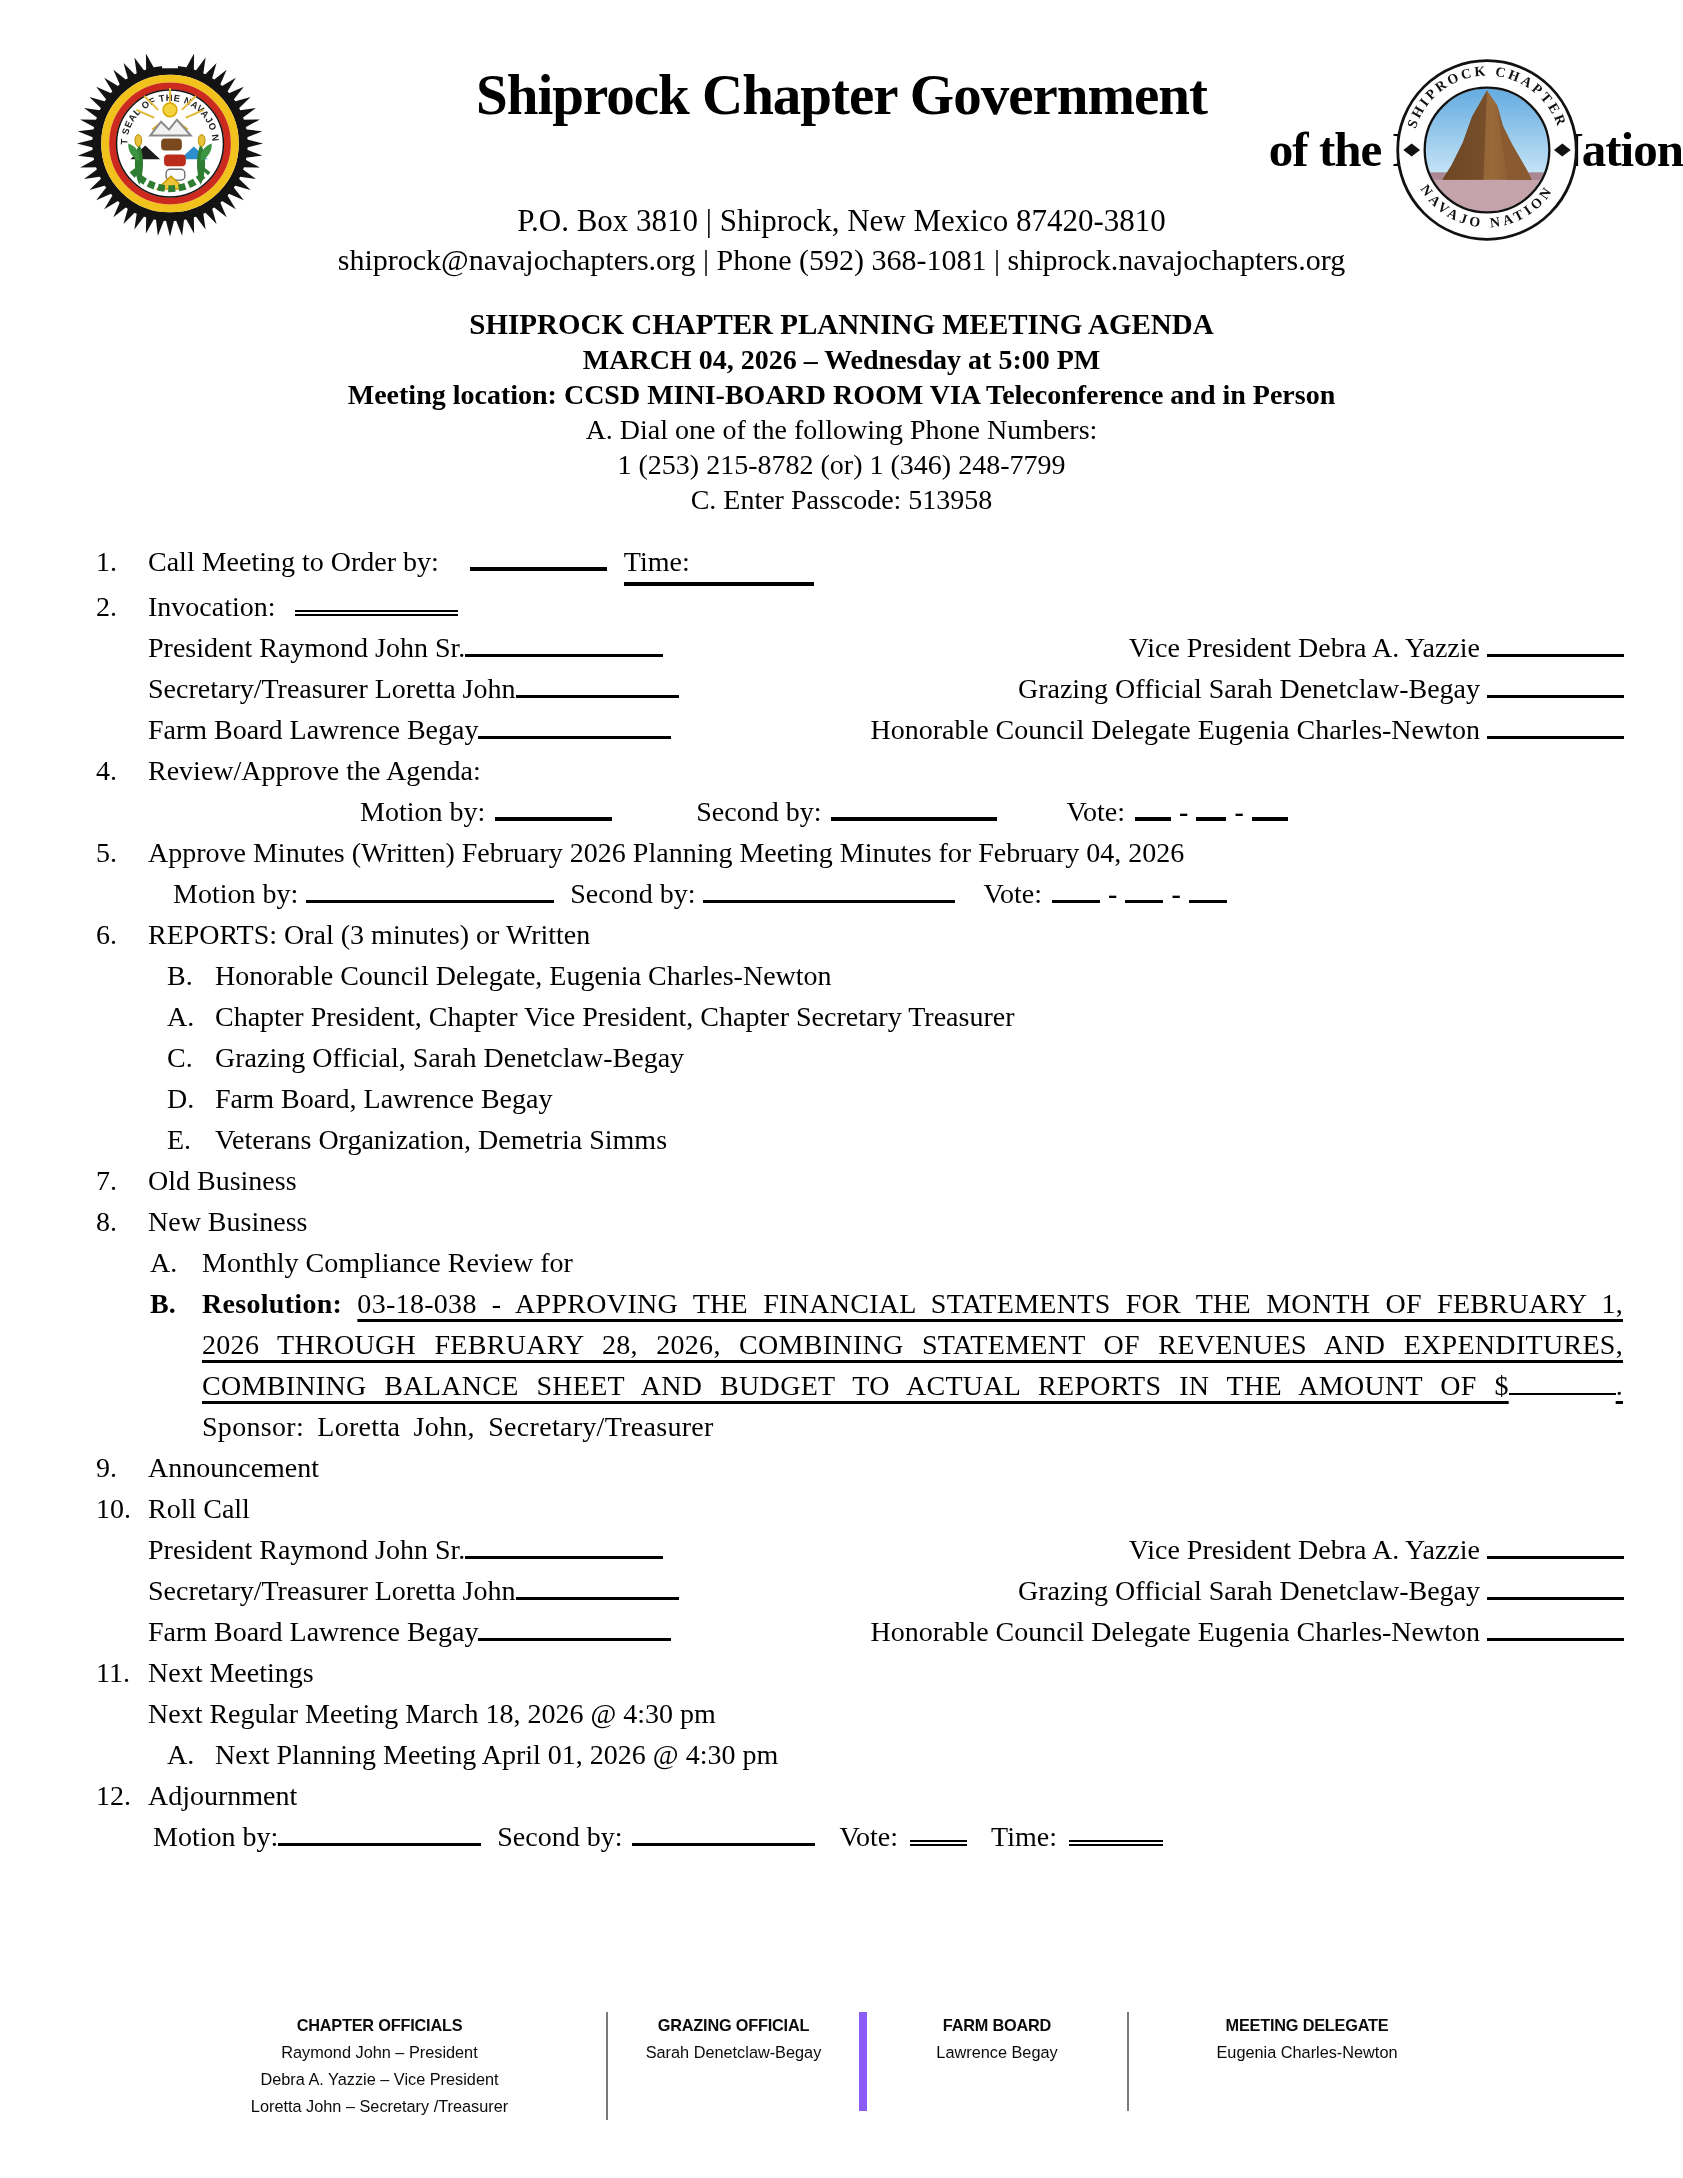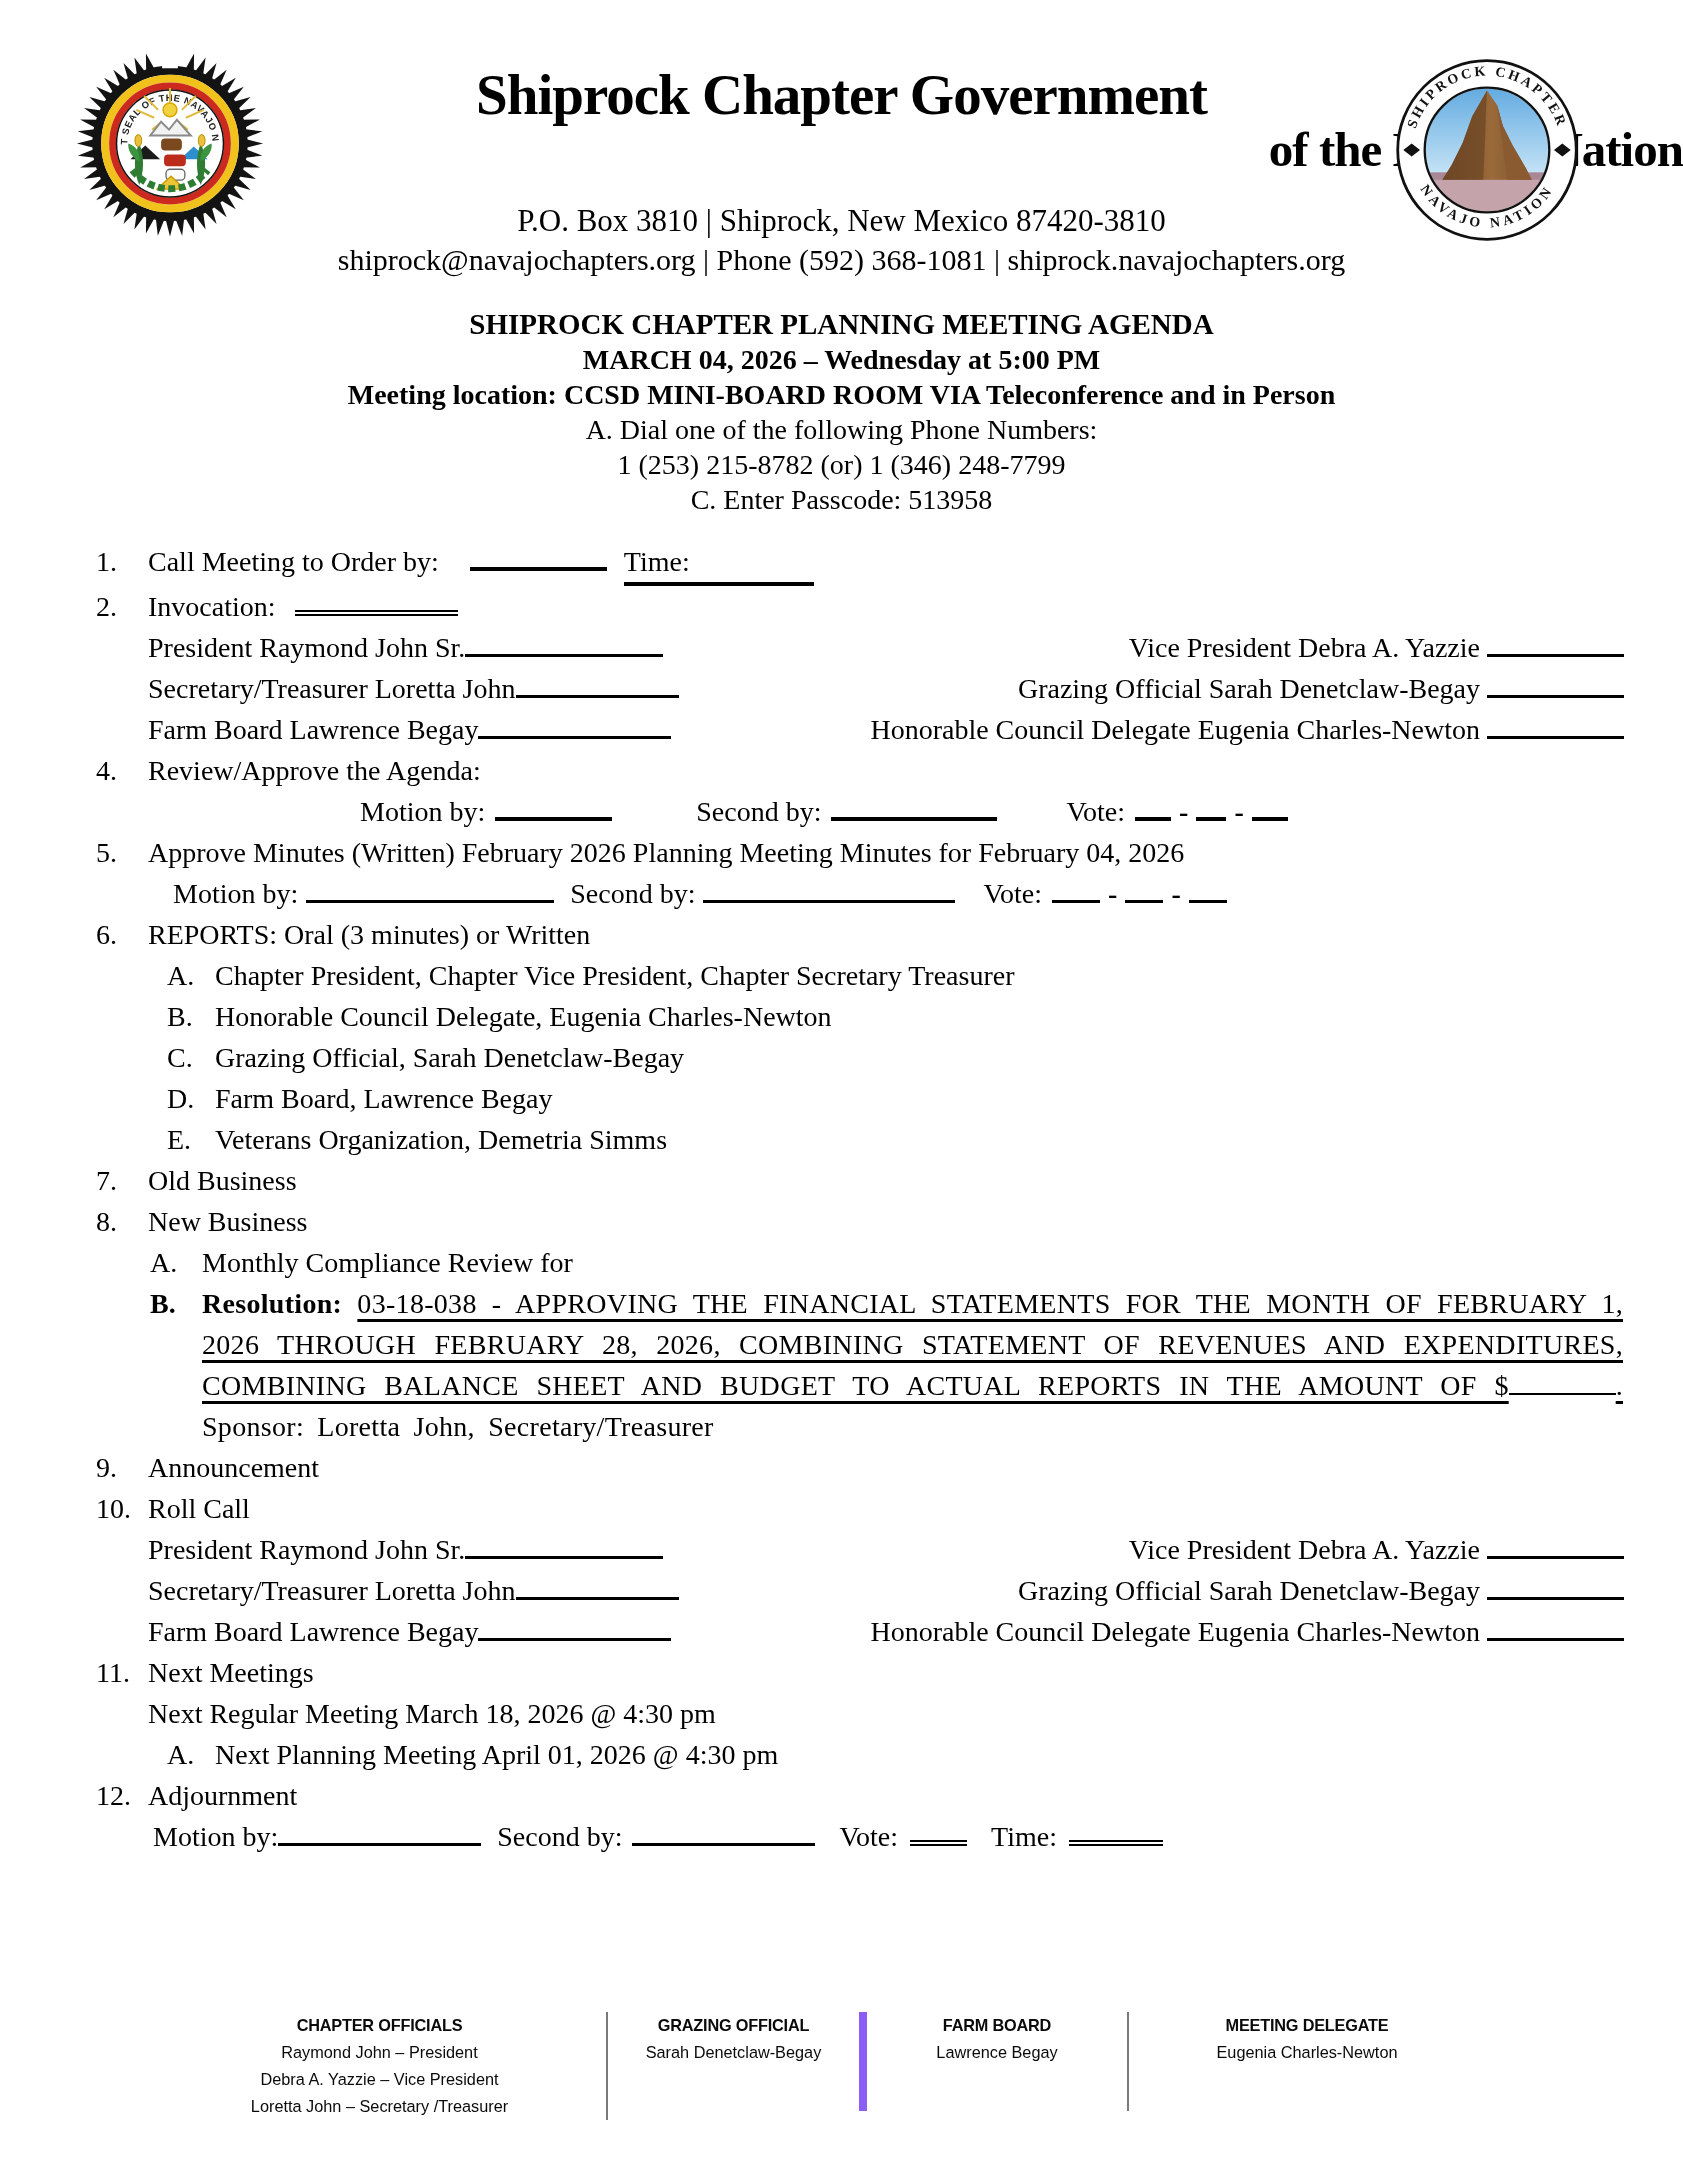--- a/index.html
+++ b/index.html
@@ -268,22 +268,22 @@
       <span class="bk" style="width:48px;margin-left:10px;"></span>
       <span class="dash">-</span>
       <span class="bk" style="width:38px;"></span>
       <span class="dash">-</span>
       <span class="bk" style="width:38px;"></span>
     </div>
 
     <div class="item">
       <span class="num">6.</span><span>REPORTS: Oral (3 minutes) or Written</span>
     </div>
+    <div class="sub"><span class="alpha">B.</span><span>Honorable Council Delegate, Eugenia Charles-Newton</span></div>
     <div class="sub"><span class="alpha">A.</span><span>Chapter President, Chapter Vice President, Chapter Secretary Treasurer</span></div>
-    <div class="sub"><span class="alpha">B.</span><span>Honorable Council Delegate, Eugenia Charles-Newton</span></div>
     <div class="sub"><span class="alpha">C.</span><span>Grazing Official, Sarah Denetclaw-Begay</span></div>
     <div class="sub"><span class="alpha">D.</span><span>Farm Board, Lawrence Begay</span></div>
     <div class="sub"><span class="alpha">E.</span><span>Veterans Organization, Demetria Simms</span></div>
 
     <div class="item">
       <span class="num">7.</span><span>Old Business</span>
     </div>
 
     <div class="item">
       <span class="num">8.</span><span>New Business</span>

